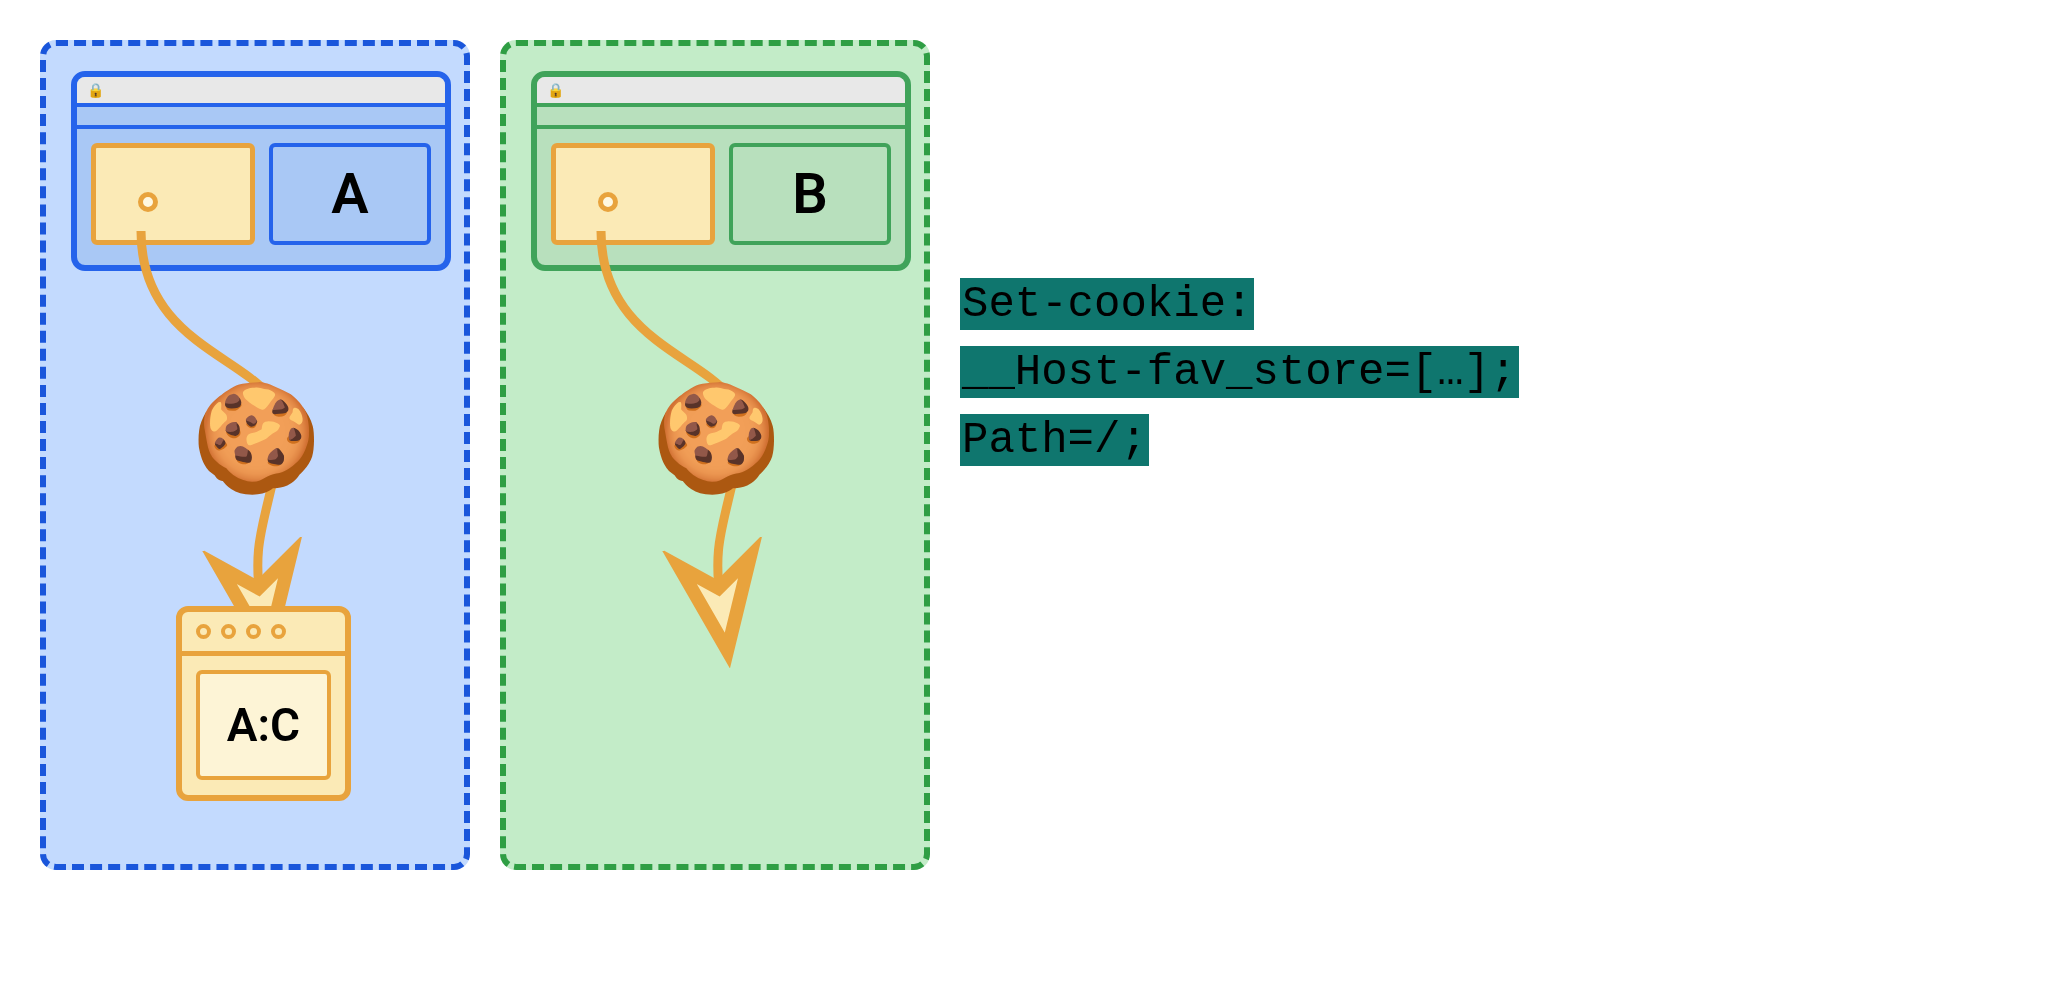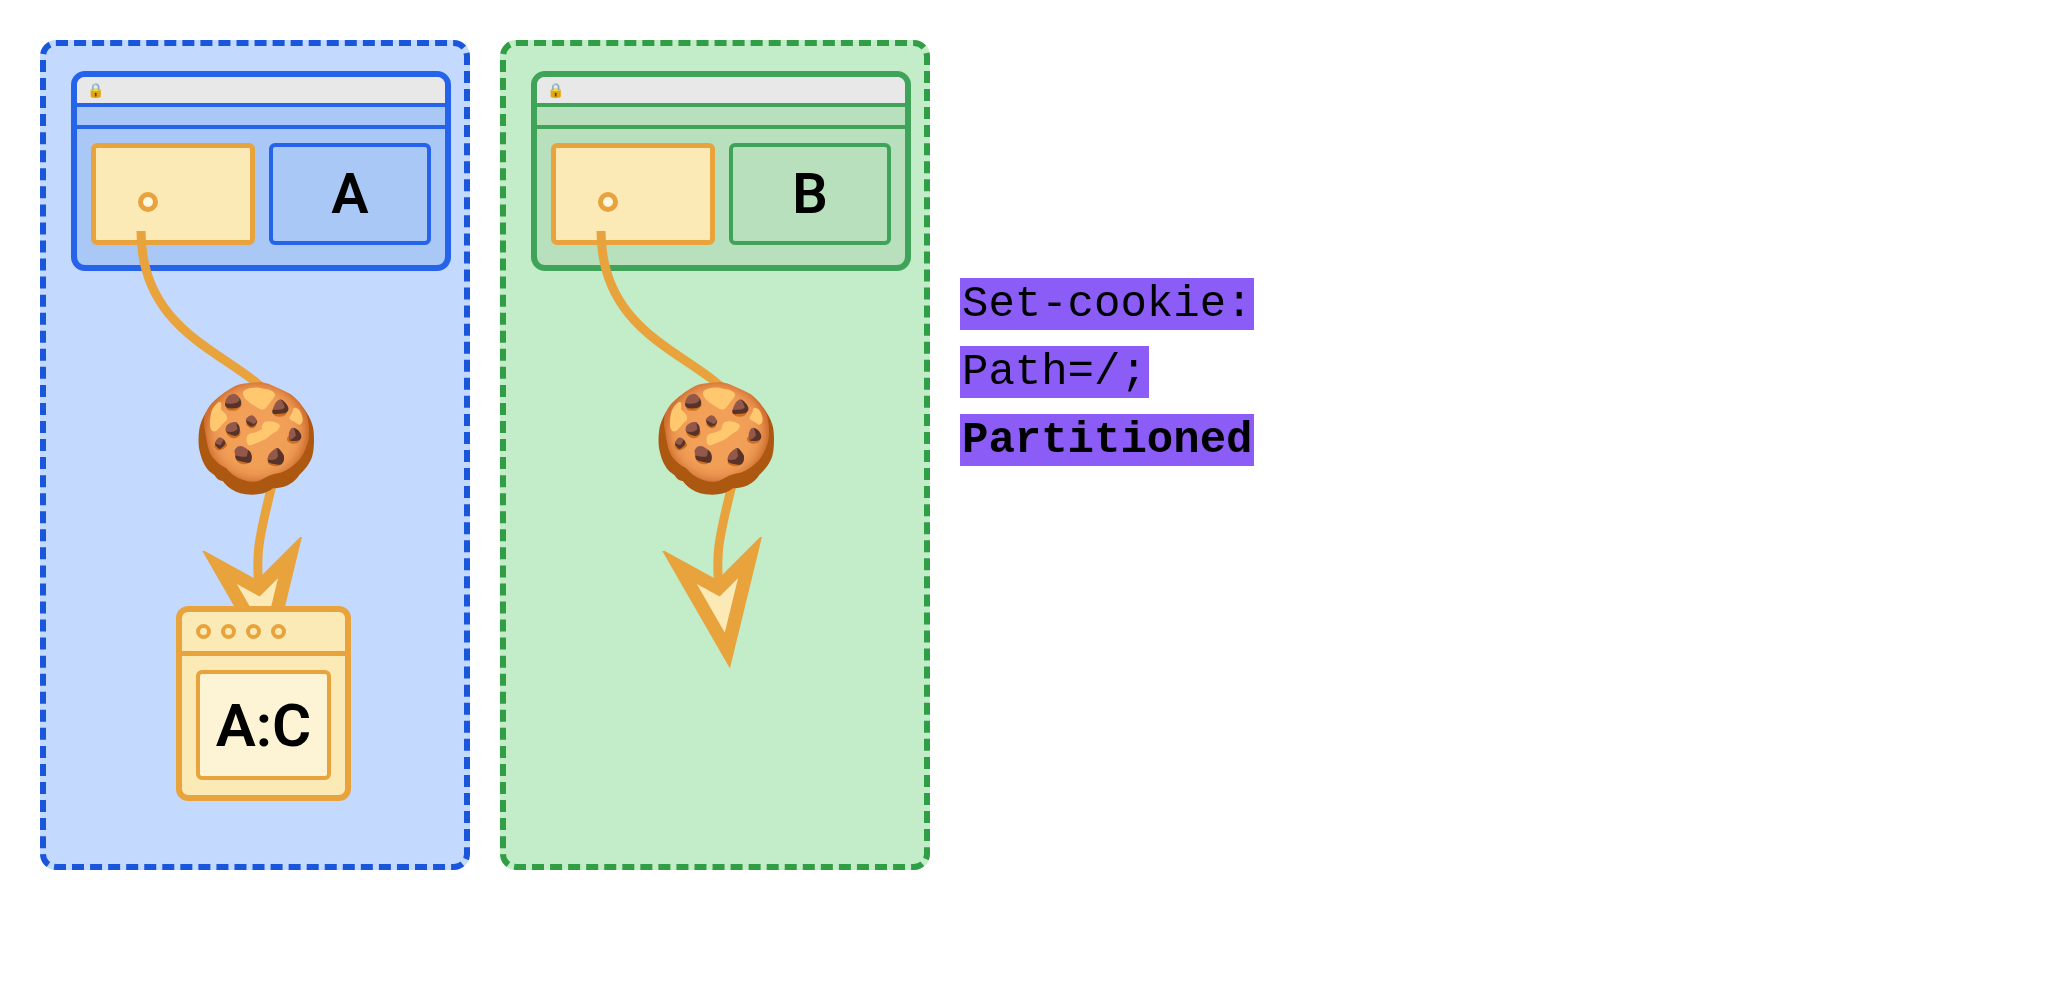--- a/index.html
+++ b/index.html
@@ -141,31 +141,31 @@
   }
   .jar-body {
     margin: 14px;
     height: 110px;
     background: #fdf4d6;
     border: 4px solid #e8a33d;
     border-radius: 6px;
     display:flex;
     align-items:center;
     justify-content:center;
-    font-size: 60px;
+    font-size: 46px;
     font-weight: 600;
   }
   .code-block {
     margin-top: 230px;
     font-family: "SFMono-Regular", Consolas, "Liberation Mono", Menlo, monospace;
     font-size: 44px;
     line-height: 1.55;
   }
   .code-block .line span.hl {
-    background: #8b5cf6;
+    background: #0f766e;
     padding: 1px 2px;
   }
   .code-block .bold { font-weight: 700; }
 </style>
 </head>
 <body>
 
 <div class="diagram">
 
   <div class="partition blue">
@@ -226,17 +226,17 @@
       </defs>
       <path d="M 95 185 C 95 320, 250 310, 235 395 C 220 480, 205 490, 215 560" fill="none" stroke="#e8a33d" stroke-width="9" marker-end="url(#arrowheadB)"></path>
     </svg>
 
     <div class="cookie-emoji">🍪</div>
 
   </div>
 
   <div class="code-block">
     <div class="line"><span class="hl">Set-cookie:</span></div>
+    <div class="line"><span class="hl">__Host-fav_store=[…];</span></div>
     <div class="line"><span class="hl">Path=/;</span></div>
-    <div class="line"><span class="hl bold">Partitioned</span></div>
   </div>
 
 </div>
 
 </body></html>

